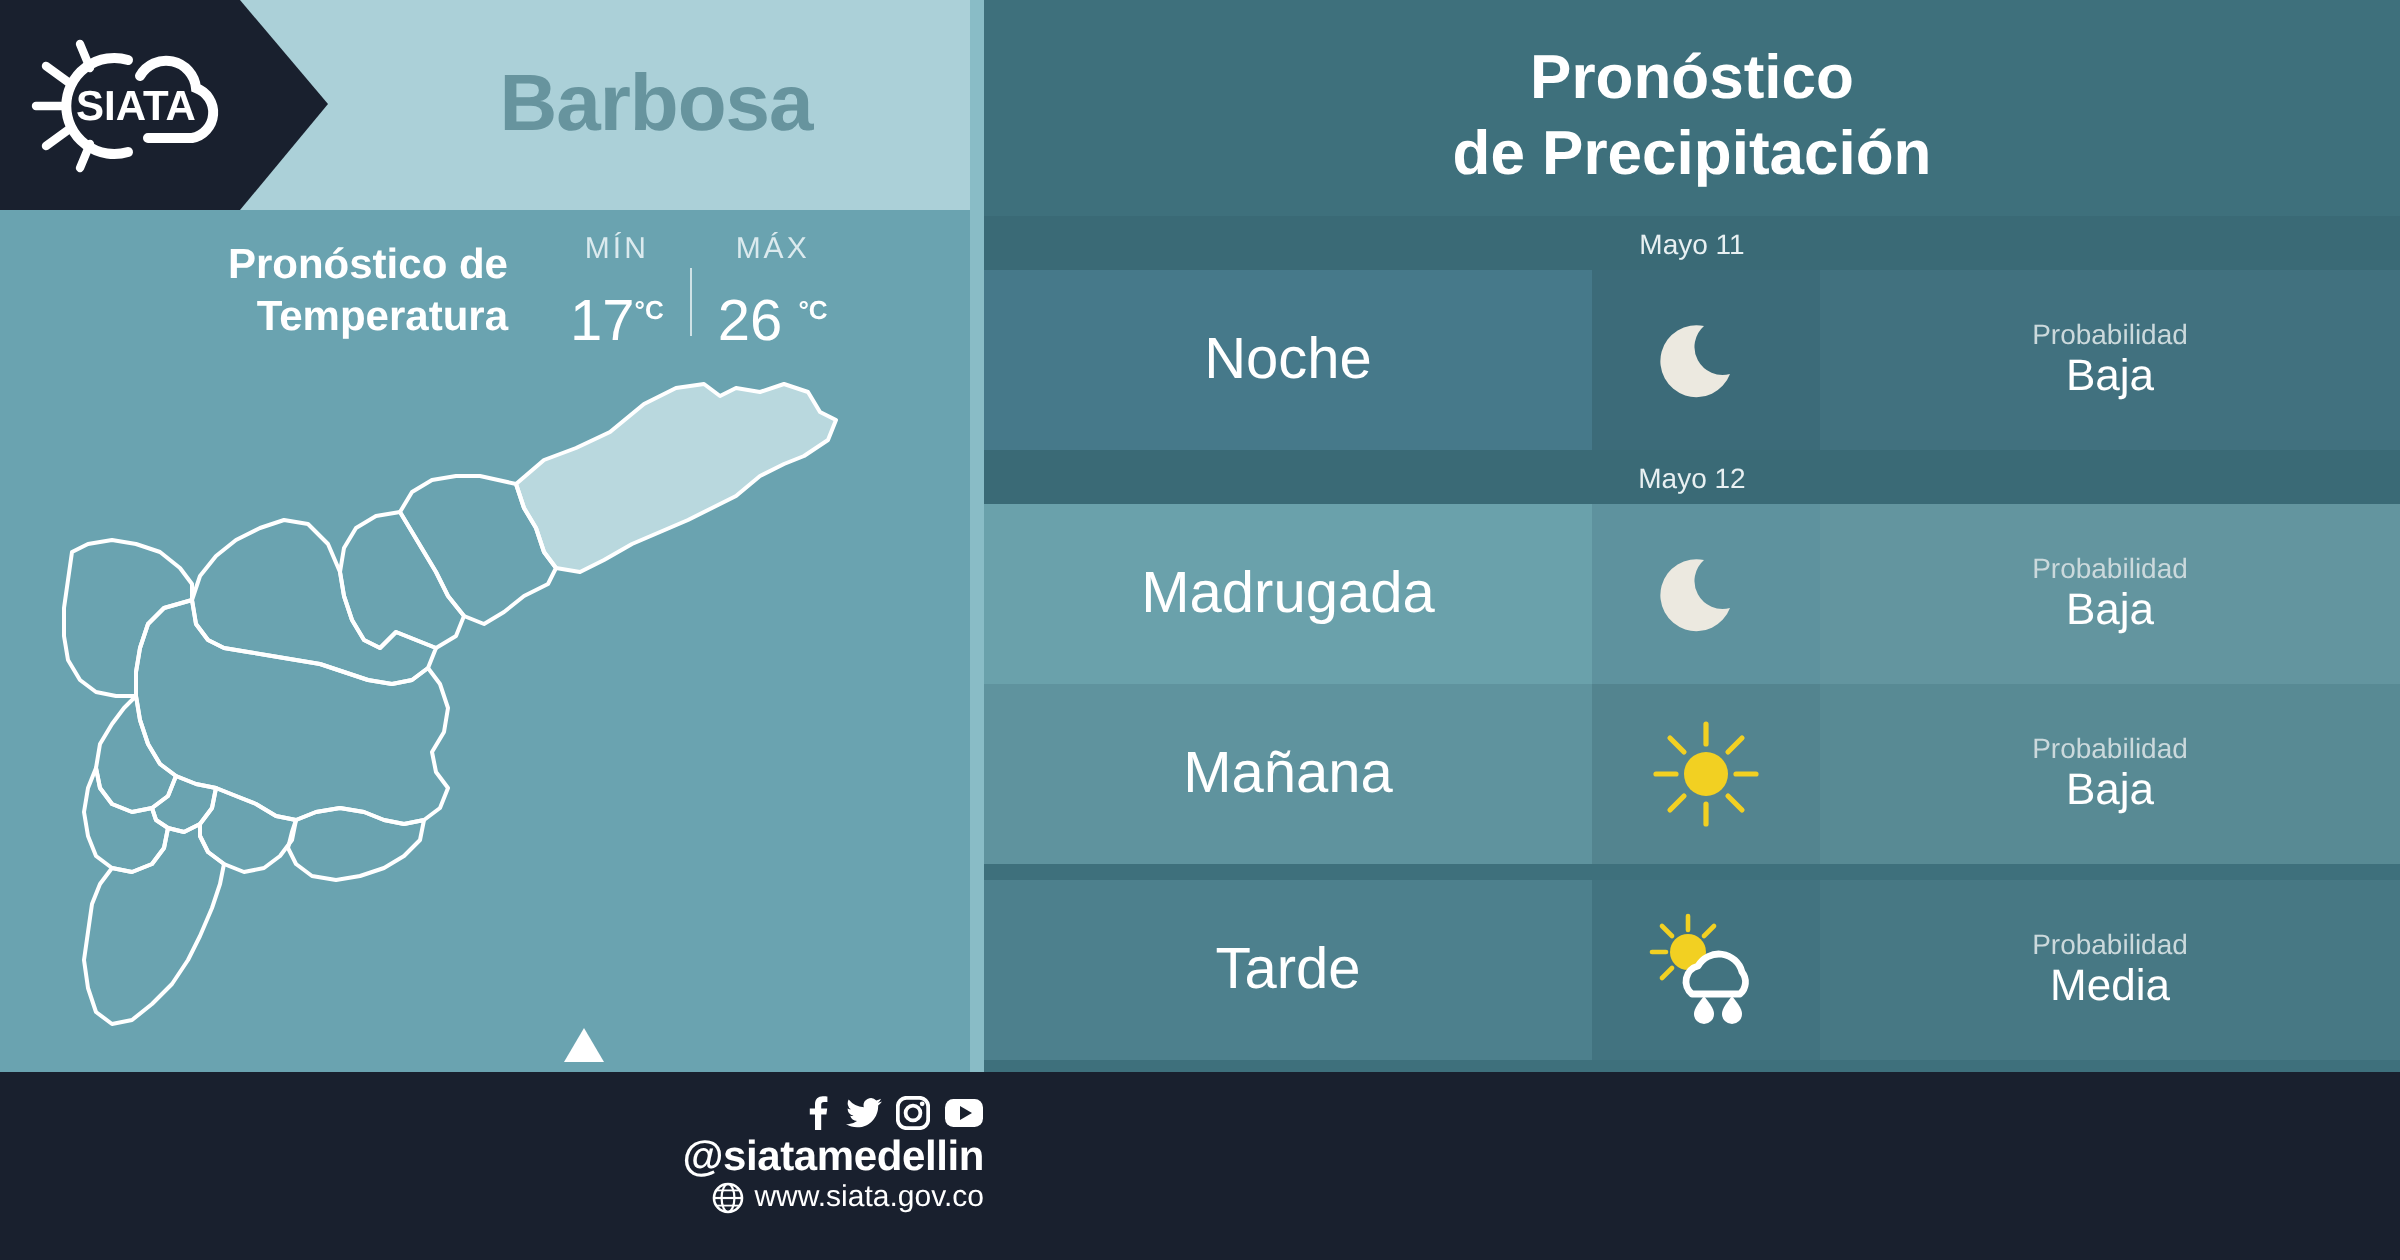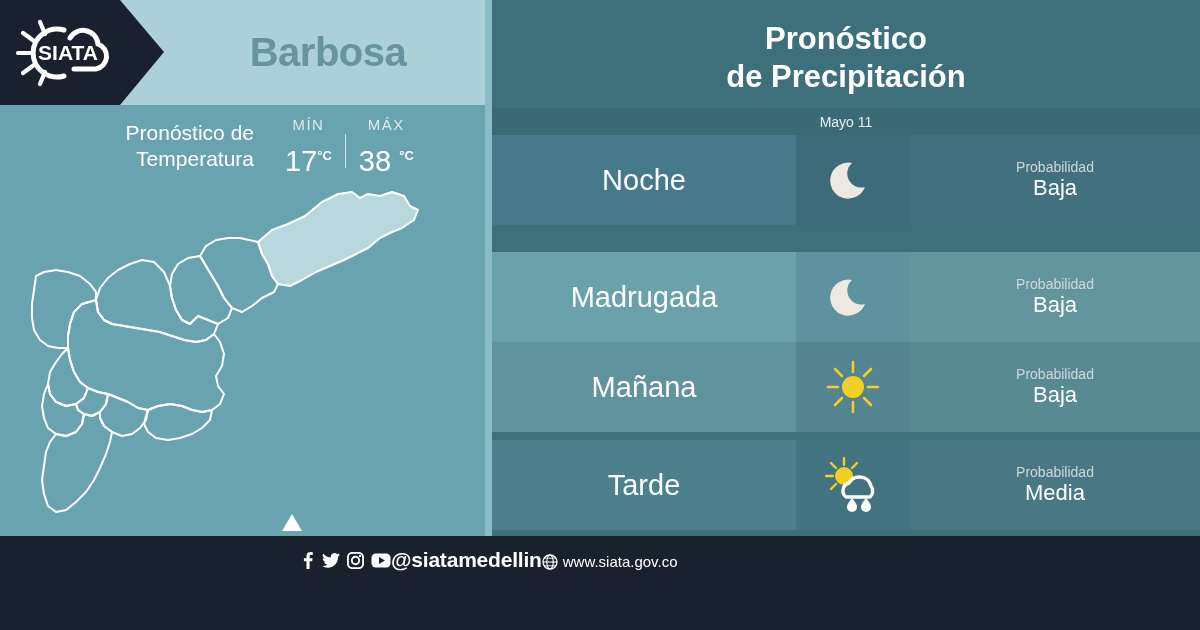--- a/index.html
+++ b/index.html
@@ -31,21 +31,21 @@
     position:absolute; left:164px; top:0; width:328px; height:105px;
     display:flex; align-items:center; justify-content:center;
     font-size:40px; font-weight:bold; color:#67949e; letter-spacing:-0.5px;
   }
   .temp-block {
     position:absolute; left:0; top:105px; width:492px; height:82px;
     display:flex; align-items:center;
   }
   .temp-label {
     width:272px; text-align:right; padding-right:18px;
-    font-size:21px; font-weight:normal; color:#ffffff; line-height:1.22;
+    font-size:21px; font-weight:bold; color:#ffffff; line-height:1.22;
   }
   .temp-vals { display:flex; align-items:flex-start; }
   .temp-item { text-align:center; padding:0 13px; }
   .temp-item .cap {
     font-size:15px; color:#dbeaee; letter-spacing:1.5px; font-weight:300;
     margin-bottom:14px;
   }
   .temp-item .val { font-size:29px; color:#ffffff; font-weight:300; line-height:1; }
   .temp-item .val sup { font-size:13px; font-weight:bold; vertical-align:super; }
   .temp-divider { width:1px; height:34px; background:#cfe2e6; margin-top:18px; }
@@ -113,21 +113,21 @@
     background:#89bcc6;
   }
 
   
   .footer {
     position:absolute; left:0; top:536px; width:1200px; height:94px;
     background:#19202e;
   }
   .social-block {
     position:absolute; left:300px; top:12px; width:192px;
-    display:flex; align-items:flex-end;
+    display:flex; flex-direction:column; align-items:flex-end;
     color:#ffffff;
   }
   .social-icons { display:flex; gap:7px; align-items:center; margin-bottom:2px; }
   .handle { font-size:21px; font-weight:bold; letter-spacing:-0.2px; line-height:1.1; }
   .site-row { display:flex; align-items:center; gap:5px; font-size:15px; line-height:1.2; }
 </style>
 </head>
 <body>
 
 <div class="page">
@@ -158,21 +158,21 @@
         <span>Temperatura</span>
       </div>
       <div class="temp-vals">
         <div class="temp-item">
           <div class="cap">MÍN</div>
           <div class="val"><span>17</span><sup>°C</sup></div>
         </div>
         <div class="temp-divider"></div>
         <div class="temp-item">
           <div class="cap">MÁX</div>
-          <div class="val"><span>38</span> <sup>°C</sup></div>
+          <div class="val"><span>26</span> <sup>°C</sup></div>
         </div>
       </div>
     </div>
 
     <div class="map-wrap">
       <svg viewBox="0 0 492 356" width="492" height="356">
         <g fill="none" stroke="#ffffff" stroke-width="2" stroke-linejoin="round">
 
           <path fill="#b9d8de" d="M258 62 L272 50 L288 44 L305 36 L322 22 L338 14 L352 12 L360 18 L368 14 L380 16 L392 12 L404 16 L410 26 L418 30 L414 40 L402 48 L392 52 L380 58 L368 68 L356 74 L344 80 L330 86 L316 92 L302 100 L290 106 L278 104 L272 96 L268 84 L262 74 Z"></path>
 
@@ -218,20 +218,21 @@
         <svg width="52" height="52" viewBox="0 0 52 52">
           <path d="M38 33 A18 18 0 1 1 25 9 A14 14 0 0 0 38 33 Z" fill="#ece9e0"></path>
         </svg>
       </div>
       <div class="cell-prob">
         <span class="plab">Probabilidad</span>
         <span class="pval">Baja</span>
       </div>
     </div>
 
+    <div class="date-bar d2">Mayo 12</div>
 
     <div class="fc-row r2">
       <div class="cell-period">Madrugada</div>
       <div class="cell-icon">
         <svg width="52" height="52" viewBox="0 0 52 52">
           <path d="M38 33 A18 18 0 1 1 25 9 A14 14 0 0 0 38 33 Z" fill="#ece9e0"></path>
         </svg>
       </div>
       <div class="cell-prob">
         <span class="plab">Probabilidad</span>

